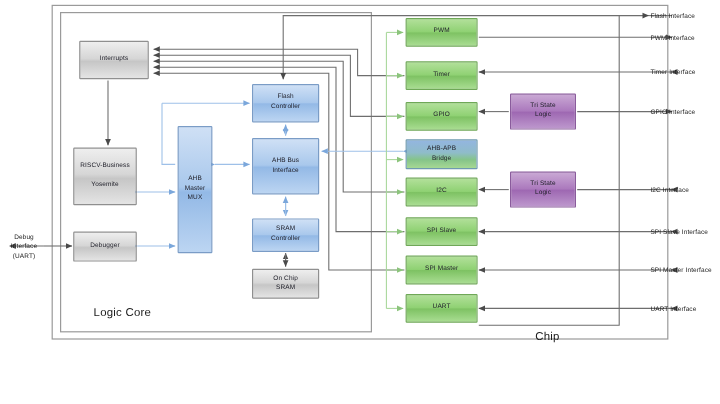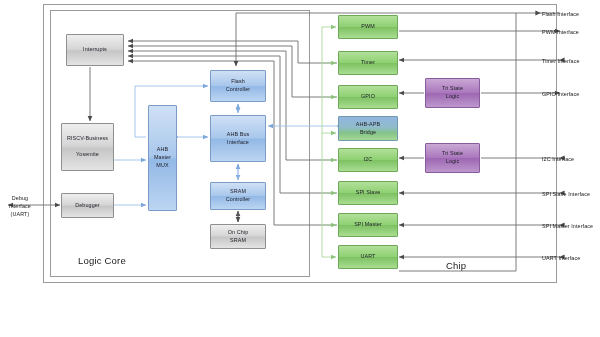--- a/index.html
+++ b/index.html
@@ -44,21 +44,21 @@
 </style>
 </head>
 <body>
 
 <div id="stage">
 
   <div class="container outer" style="left:43px;top:4px;width:512px;height:277px;"></div>
   <div class="container" style="left:50px;top:10px;width:258px;height:265px;"></div>
 
   <div class="container-label" style="left:78px;top:255px;">Logic Core</div>
-  <div class="container-label" style="left:446px;top:260px;">Chip</div>
+  <div class="container-label" style="left:446px;top:275px;">Chip</div>
 
   <svg class="wires" viewBox="0 0 600 337">
     <defs>
       <marker id="ag" markerWidth="6" markerHeight="6" refX="5.2" refY="3" orient="auto" markerUnits="userSpaceOnUse">
         <path d="M0,0.6 L5.4,3 L0,5.4 z" fill="#4a4a4a"></path>
       </marker>
       <marker id="agl" markerWidth="6" markerHeight="6" refX="0.8" refY="3" orient="auto-start-reverse" markerUnits="userSpaceOnUse">
         <path d="M5.4,0.6 L0,3 L5.4,5.4 z" fill="#4a4a4a"></path>
       </marker>
       <marker id="ab" markerWidth="6" markerHeight="6" refX="5.2" refY="3" orient="auto" markerUnits="userSpaceOnUse">

